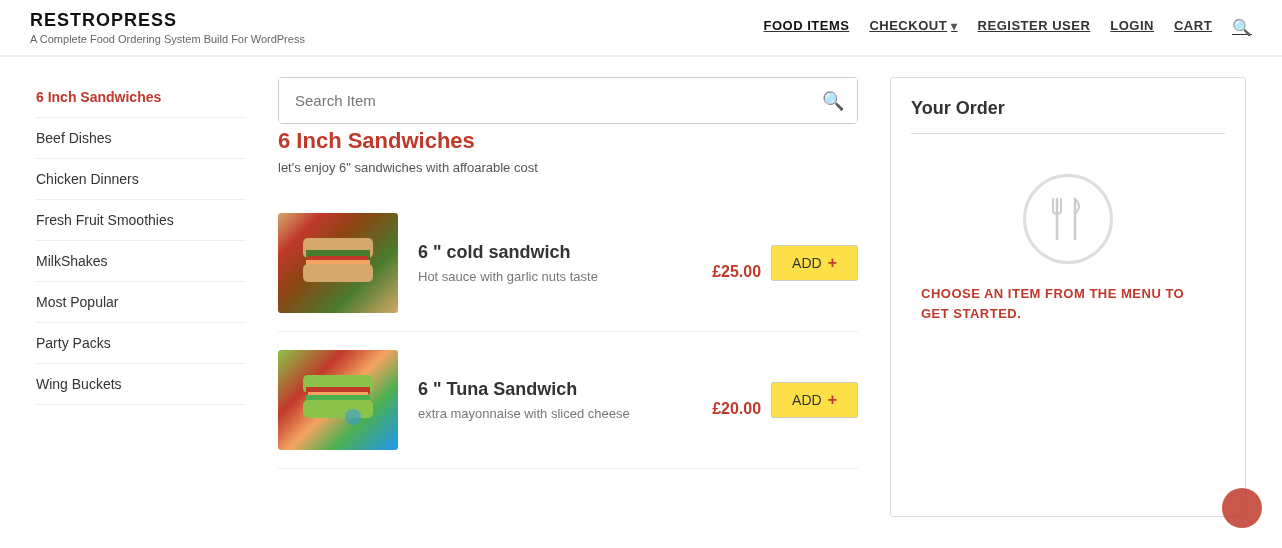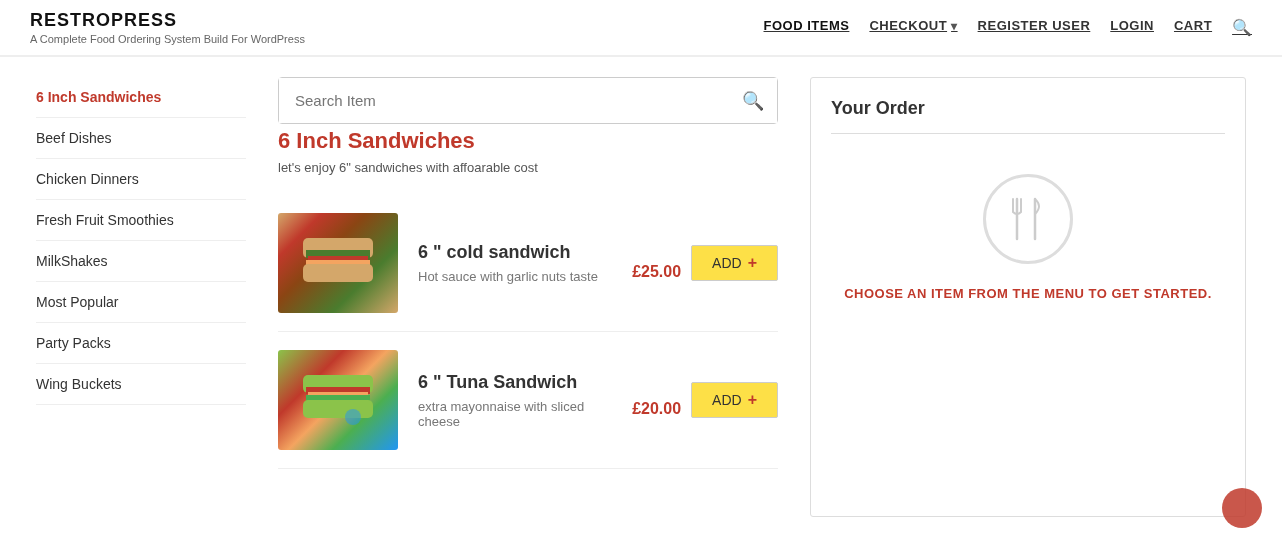--- a/index.html
+++ b/index.html
@@ -197,21 +197,21 @@
       border-radius: 2px;
     }
     .add-btn .plus {
       color: #c0392b;
       font-size: 16px;
       font-weight: 700;
     }
 
     
     .order-panel {
-      width: 436px;
+      width: 356px;
       flex-shrink: 0;
       border: 1px solid #ddd;
       border-radius: 3px;
       padding: 20px;
     }
     .order-title {
       font-size: 18px;
       font-weight: 600;
       color: #333;
       padding-bottom: 14px;
@@ -230,21 +230,21 @@
       border-radius: 50%;
       border: 3px solid #ddd;
       display: flex;
       align-items: center;
       justify-content: center;
       margin-bottom: 20px;
     }
     .order-empty-text {
       font-size: 13px;
       color: #c0392b;
-      text-align: right;
+      text-align: left;
       text-transform: uppercase;
       letter-spacing: 0.5px;
       font-weight: 600;
       line-height: 1.5;
     }
 
     
     .header-divider {
       height: 1px;
       background: #eee;

